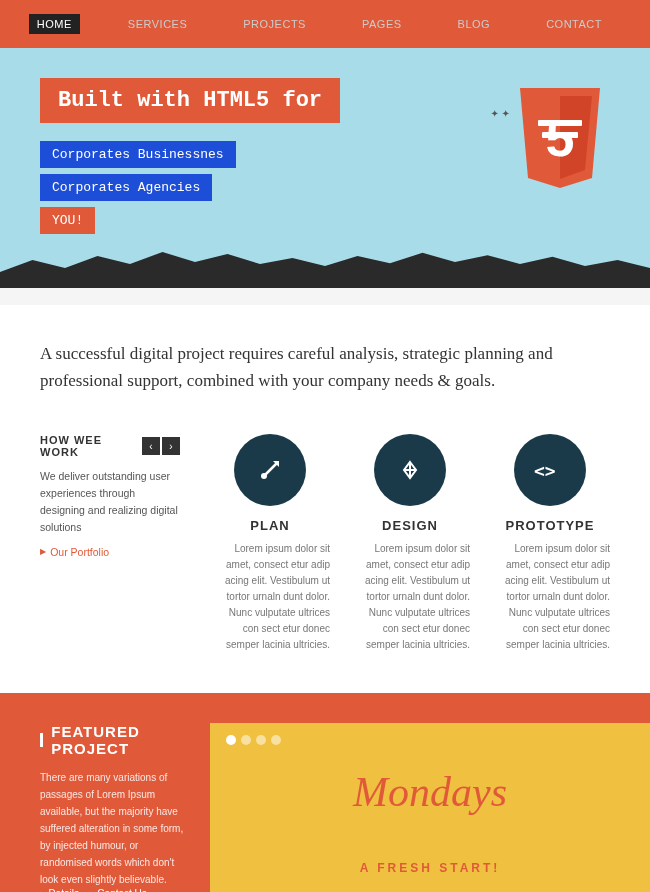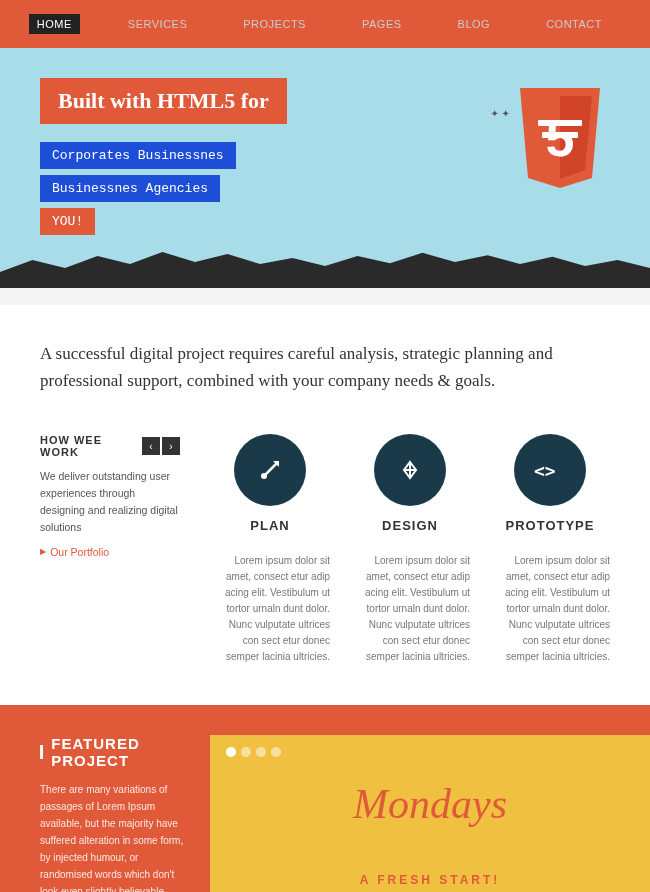--- a/index.html
+++ b/index.html
@@ -59,21 +59,21 @@
     .hero-content {
       display: flex;
       align-items: flex-start;
       justify-content: space-between;
     }
     .hero-left { flex: 1; }
     .hero-title-box {
       background: #e05a3a;
       color: white;
       font-size: 22px;
-      font-family: Liberation Serif, serif;
+      font-family: Liberation Mono, monospace;
       padding: 10px 18px;
       display: inline-block;
       margin-bottom: 10px;
       font-weight: bold;
     }
     .hero-tags {
       display: flex;
       flex-direction: column;
       gap: 6px;
       margin-top: 8px;
@@ -206,21 +206,21 @@
       margin: 0 auto 12px auto;
       color: white;
       font-size: 20px;
     }
     .how-card-title {
       font-size: 13px;
       font-weight: bold;
       color: #333;
       text-transform: uppercase;
       letter-spacing: 1px;
-      margin-bottom: 20px;
+      margin-bottom: 8px;
     }
     .how-card-text {
       font-size: 10px;
       color: #777;
       line-height: 1.6;
       text-align: right;
     }
 
     
     .featured-section {
@@ -328,21 +328,21 @@
     <span class="nav-item">CONTACT</span>
   </nav>
 </header>
 
 <section class="hero">
   <div class="hero-content">
     <div class="hero-left">
       <div class="hero-title-box">Built with HTML5 for</div>
       <div class="hero-tags">
         <span class="hero-tag">Corporates Businessnes</span>
-        <span class="hero-tag">Businessnes Agencies</span>
+        <span class="hero-tag">Corporates Agencies</span>
         <span class="hero-tag orange">YOU!</span>
       </div>
     </div>
 
     <svg class="html5-shield" viewBox="0 0 100 110">
       <polygon points="10,0 90,0 82,90 50,100 18,90" fill="#e05a3a"></polygon>
       <polygon points="50,8 82,8 75,82 50,91" fill="#d14428"></polygon>
       <text x="50" y="68" text-anchor="middle" fill="white" font-size="52" font-weight="bold" font-family="Arial">5</text>
       <rect x="28" y="32" width="44" height="6" rx="1" fill="white"></rect>
       <rect x="32" y="44" width="36" height="6" rx="1" fill="white"></rect>

